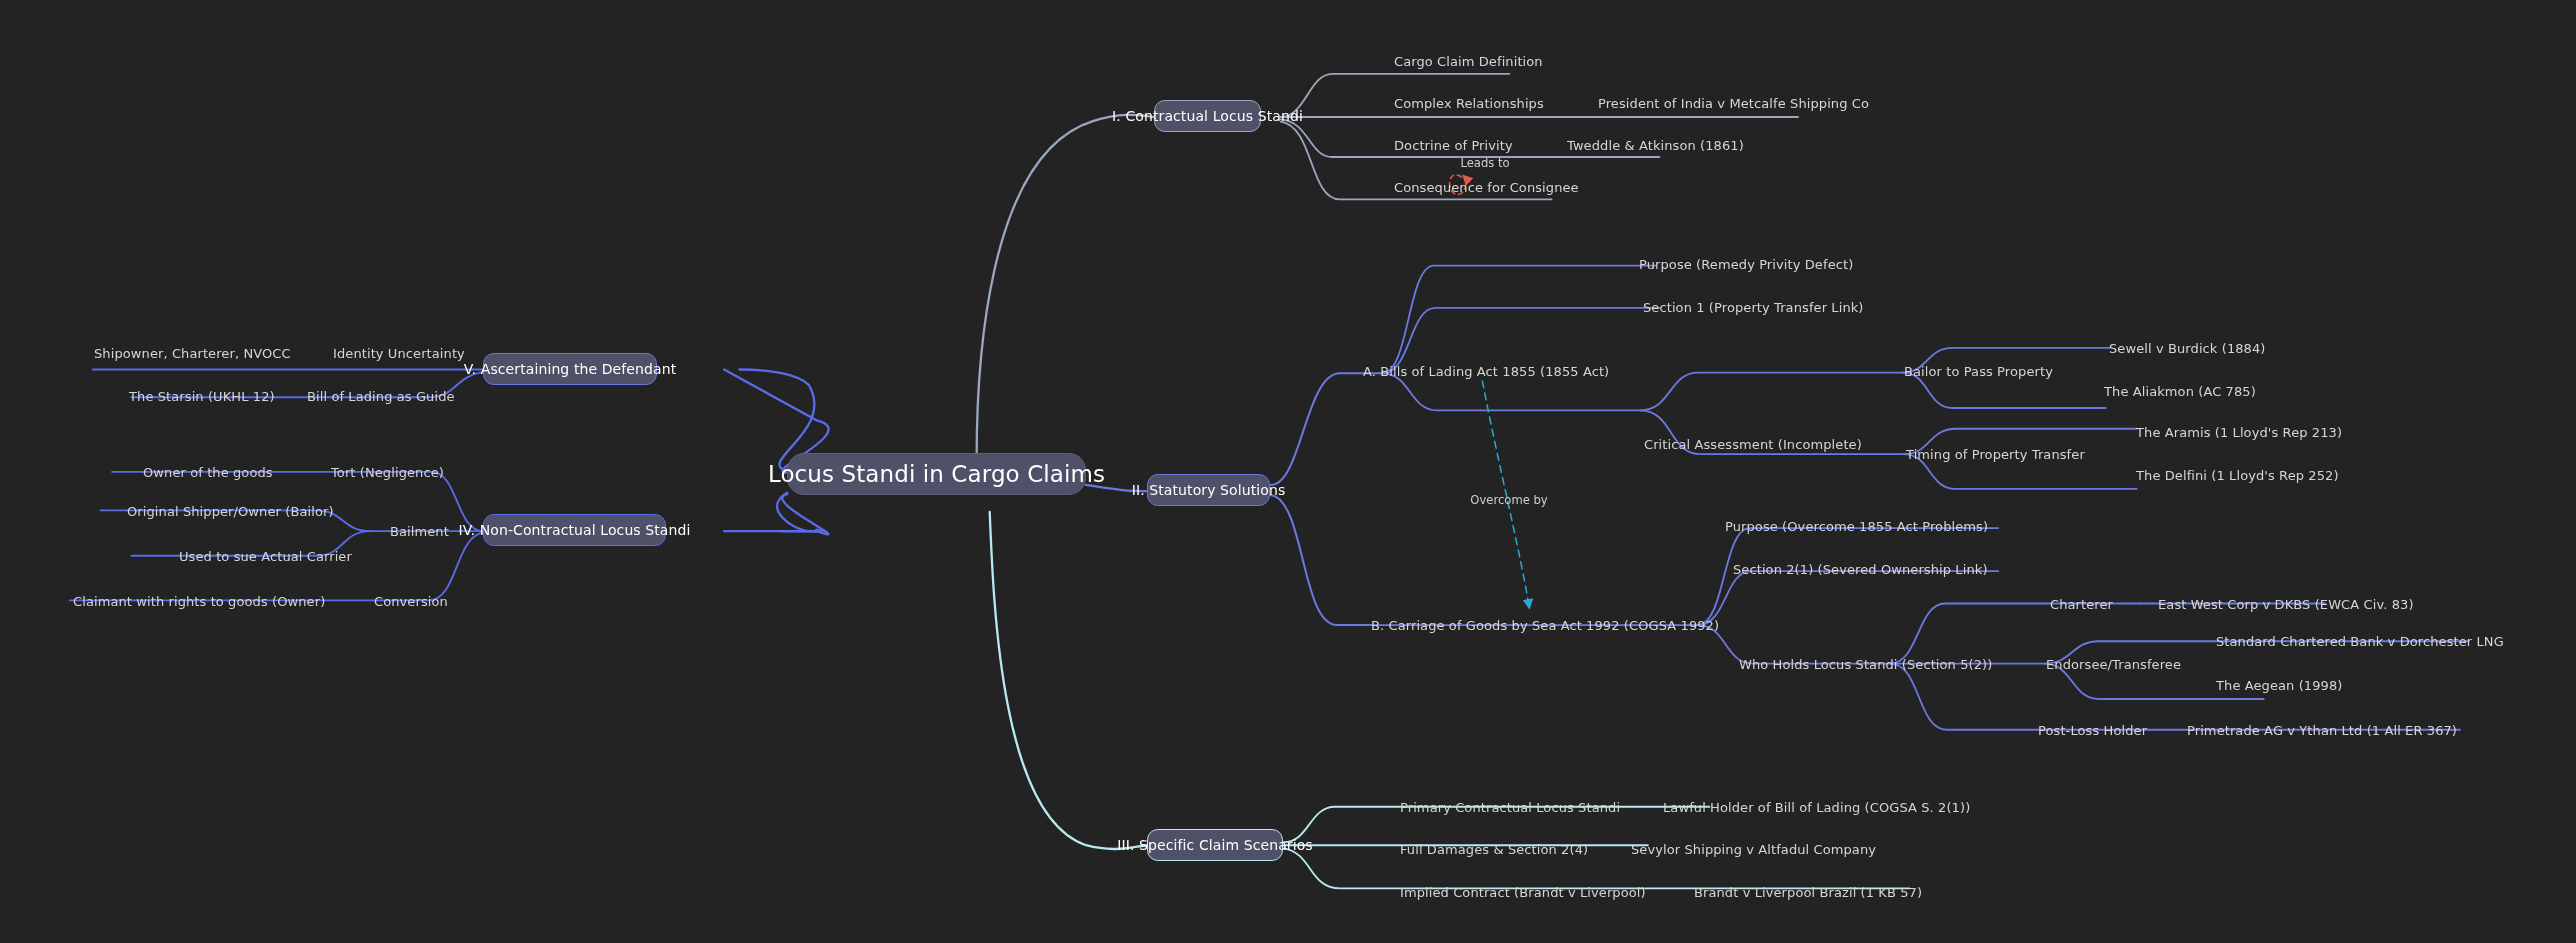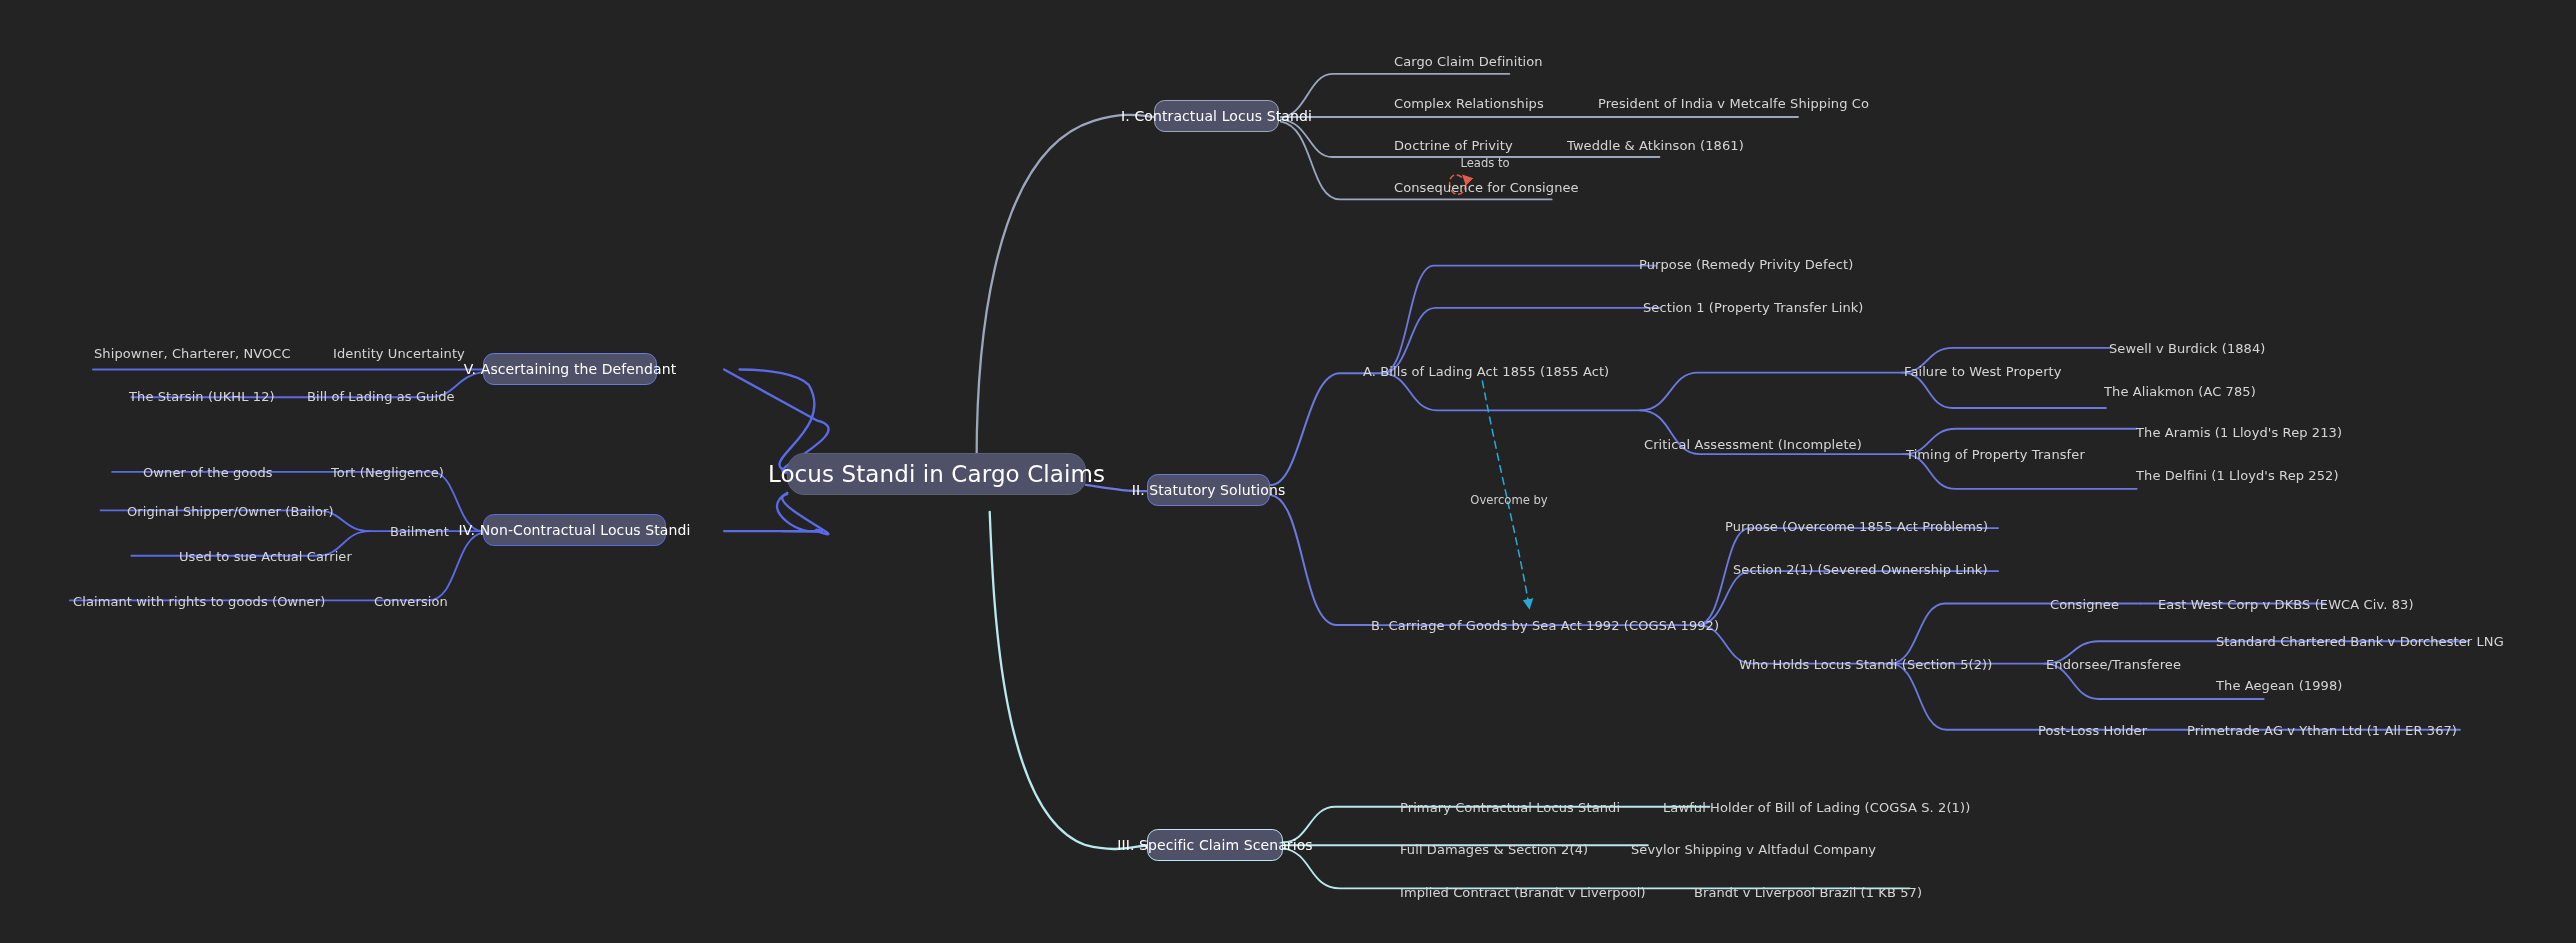--- a/index.html
+++ b/index.html
@@ -151,21 +151,21 @@
 
     <path class="edge" d="M1898,230 C1880,218 1878,248 1890,252 C1902,256 1908,236 1900,228" stroke="#e05c4a" stroke-width="2" stroke-dasharray="6 5" marker-end="url(#arrow-red)"></path>
 
     <path class="edge" d="M1925,495 C1945,600 1975,720 1986,790" stroke="#29a8d8" stroke-width="2" stroke-dasharray="9 7" marker-end="url(#arrow-cyan)"></path>
   </svg>
 
   <div class="node-box node-root" style="left:787px; top:453px; width:299px; height:42px;">
     <span>Locus Standi in Cargo Claims</span>
   </div>
 
-  <div class="node-box node-branch" style="left:1154px; top:100px; width:125px; height:32px; border-color:#9aa7bd;">
+  <div class="node-box node-branch" style="left:1154px; top:100px; width:107px; height:32px; border-color:#9aa7bd;">
     <span>I. Contractual Locus Standi</span>
   </div>
 
   <div class="node-box node-branch" style="left:1147px; top:474px; width:123px; height:32px; border-color:#6b78e0;">
     <span>II. Statutory Solutions</span>
   </div>
 
   <div class="node-box node-branch" style="left:1147px; top:829px; width:136px; height:32px; border-color:#b7e9ee;">
     <span>III. Specific Claim Scenarios</span>
   </div>
@@ -185,36 +185,36 @@
   <div class="txt" style="left:1567px; top:145px;">Tweddle &amp; Atkinson (1861)</div>
   <div class="txt" style="left:1394px; top:187px;">Consequence for Consignee</div>
 
   <div class="rel-label" style="left:1485px; top:163px;">Leads to</div>
 
   <div class="txt" style="left:1363px; top:371px;">A. Bills of Lading Act 1855 (1855 Act)</div>
   <div class="txt" style="left:1639px; top:264px;">Purpose (Remedy Privity Defect)</div>
   <div class="txt" style="left:1643px; top:307px;">Section 1 (Property Transfer Link)</div>
   <div class="txt" style="left:1644px; top:410px;margin-top:34px;">Critical Assessment (Incomplete)</div>
 
-  <div class="txt" style="left:1904px; top:371px;">Failure to West Property</div>
+  <div class="txt" style="left:1904px; top:371px;">Bailor to Pass Property</div>
   <div class="txt" style="left:2109px; top:348px;">Sewell v Burdick (1884)</div>
   <div class="txt" style="left:2104px; top:391px;">The Aliakmon (AC 785)</div>
 
   <div class="txt" style="left:1906px; top:454px;">Timing of Property Transfer</div>
   <div class="txt" style="left:2136px; top:432px;">The Aramis (1 Lloyd's Rep 213)</div>
   <div class="txt" style="left:2136px; top:475px;">The Delfini (1 Lloyd's Rep 252)</div>
 
   <div class="rel-label" style="left:1509px; top:500px;">Overcome by</div>
 
   <div class="txt" style="left:1371px; top:625px;">B. Carriage of Goods by Sea Act 1992 (COGSA 1992)</div>
   <div class="txt" style="left:1725px; top:526px;">Purpose (Overcome 1855 Act Problems)</div>
   <div class="txt" style="left:1733px; top:569px;">Section 2(1) (Severed Ownership Link)</div>
   <div class="txt" style="left:1739px; top:664px;">Who Holds Locus Standi (Section 5(2))</div>
 
-  <div class="txt" style="left:2050px; top:604px;">Consignee</div>
+  <div class="txt" style="left:2050px; top:604px;">Charterer</div>
   <div class="txt" style="left:2158px; top:604px;">East West Corp v DKBS (EWCA Civ. 83)</div>
 
   <div class="txt" style="left:2046px; top:664px;">Endorsee/Transferee</div>
   <div class="txt" style="left:2216px; top:641px;">Standard Chartered Bank v Dorchester LNG</div>
   <div class="txt" style="left:2216px; top:685px;">The Aegean (1998)</div>
 
   <div class="txt" style="left:2038px; top:730px;">Post-Loss Holder</div>
   <div class="txt" style="left:2187px; top:730px;">Primetrade AG v Ythan Ltd (1 All ER 367)</div>
 
   <div class="txt" style="left:1400px; top:807px;">Primary Contractual Locus Standi</div>

